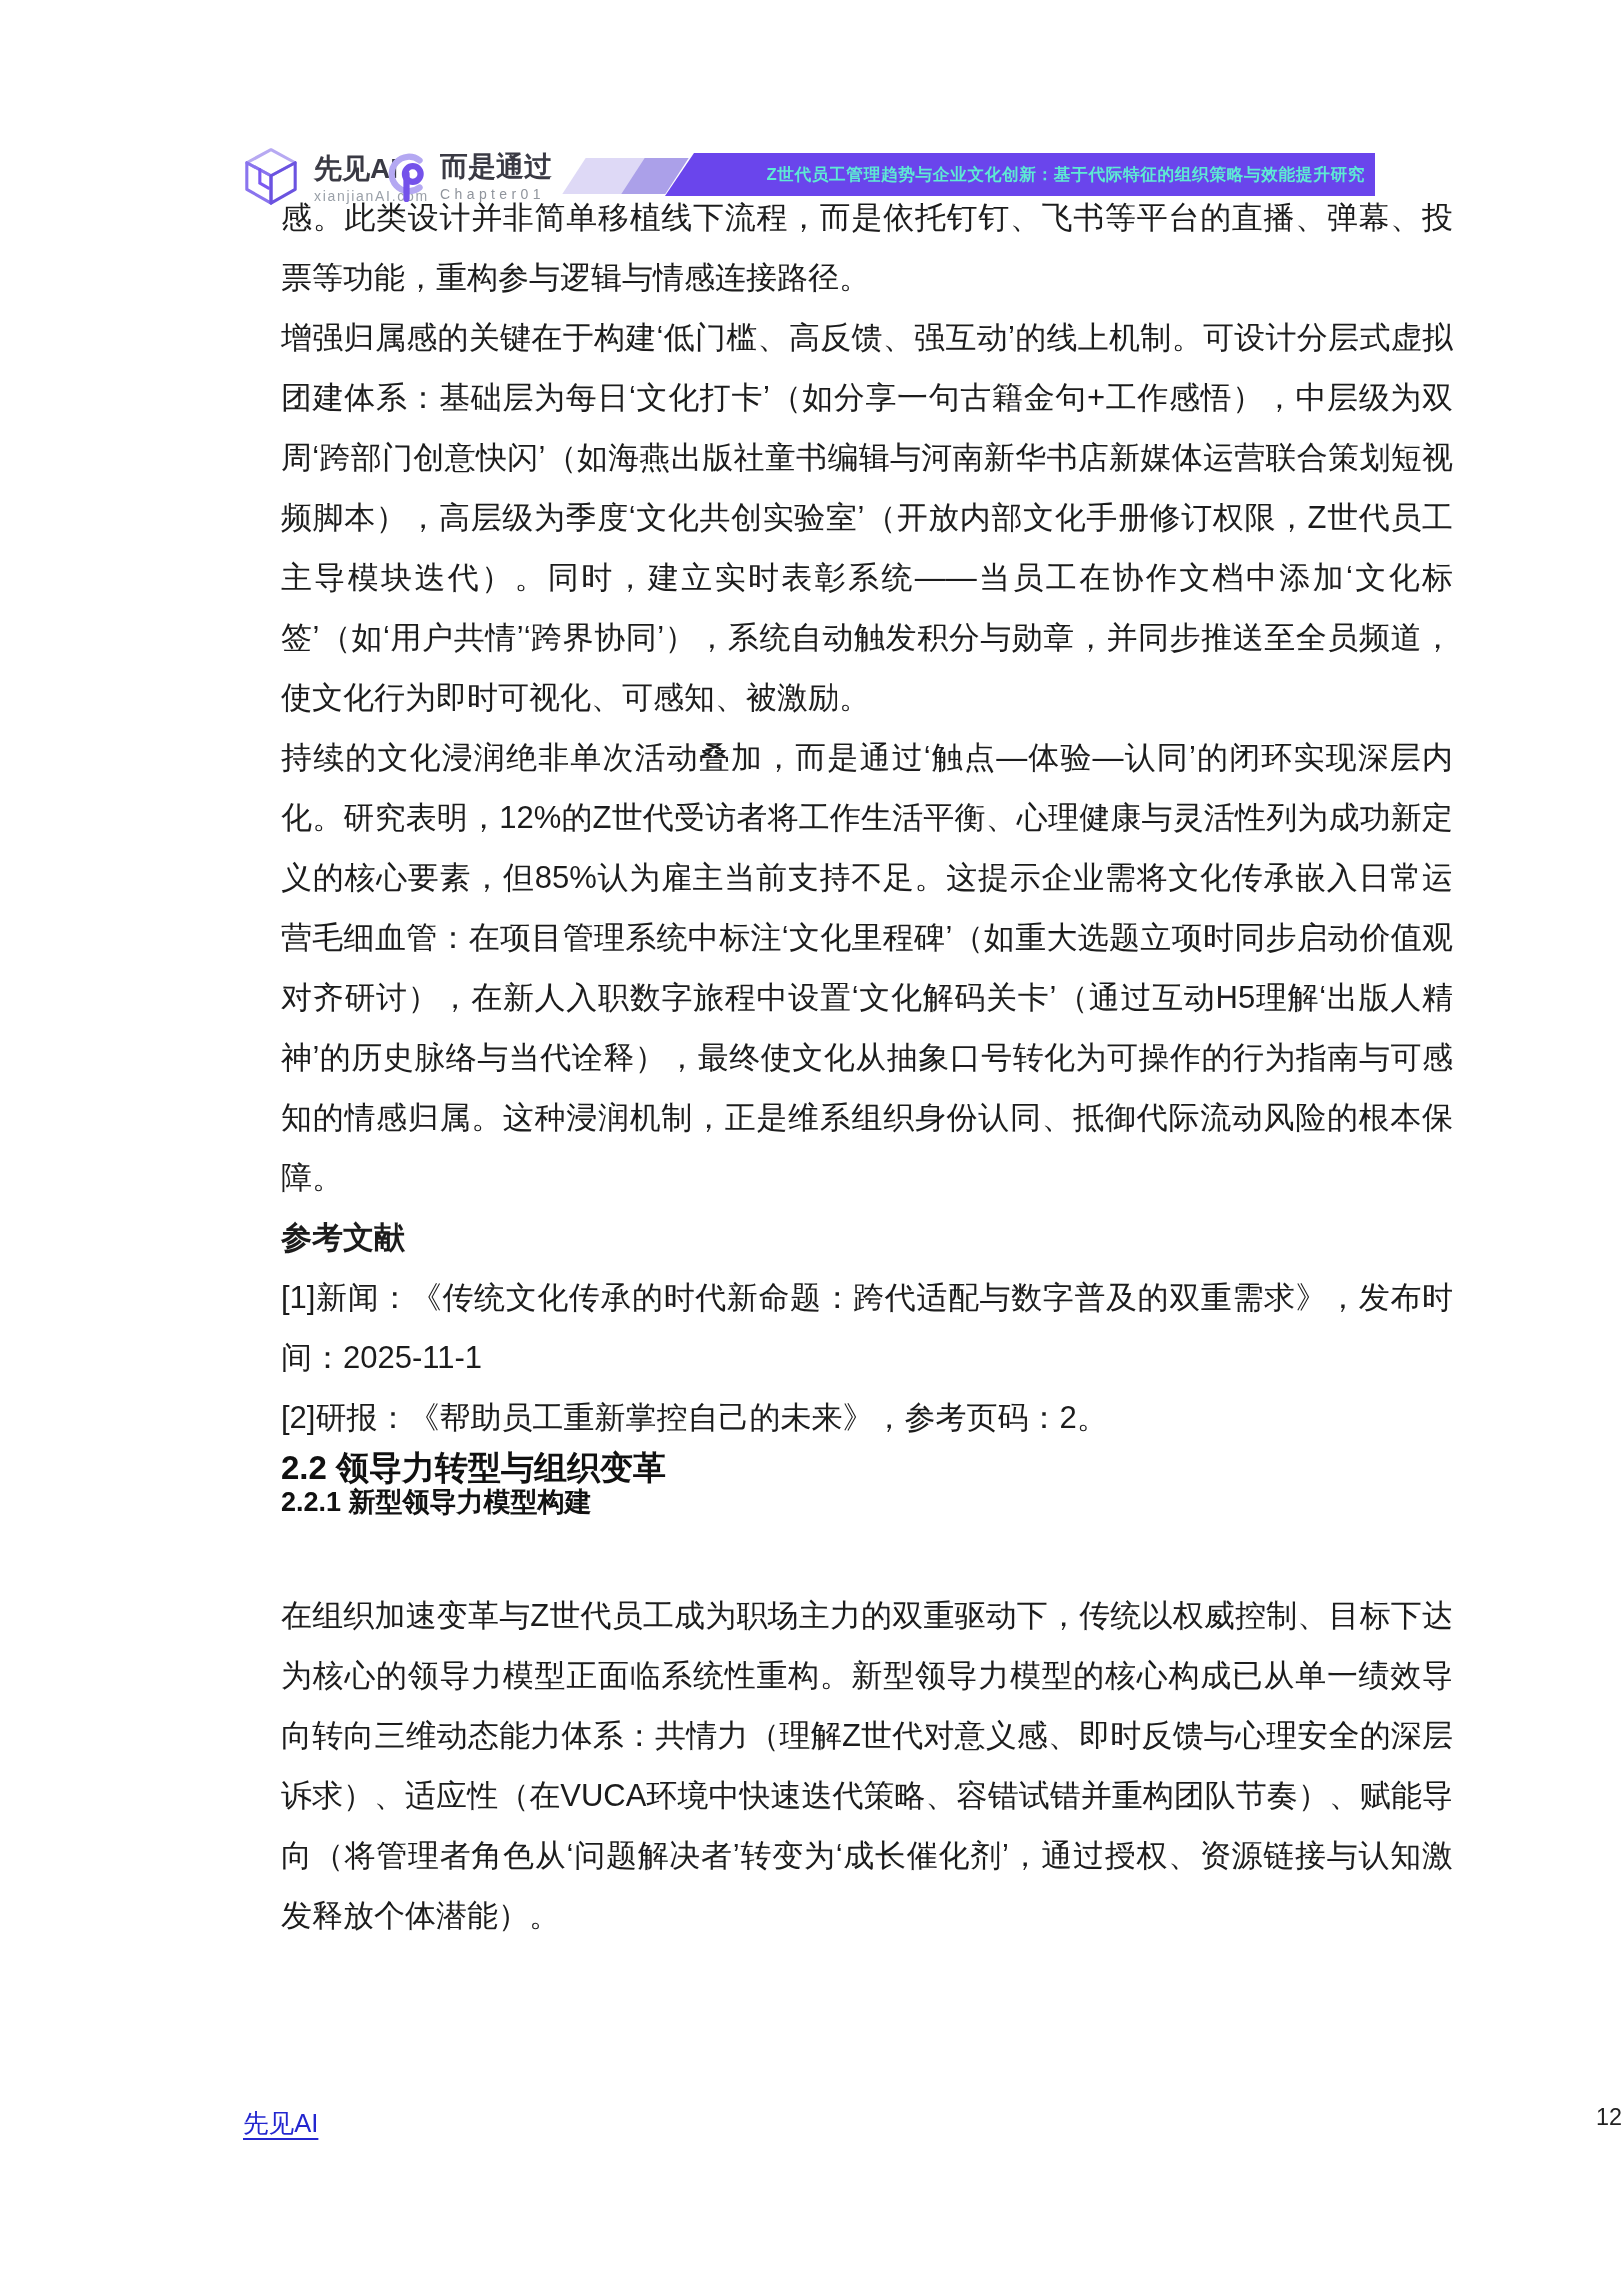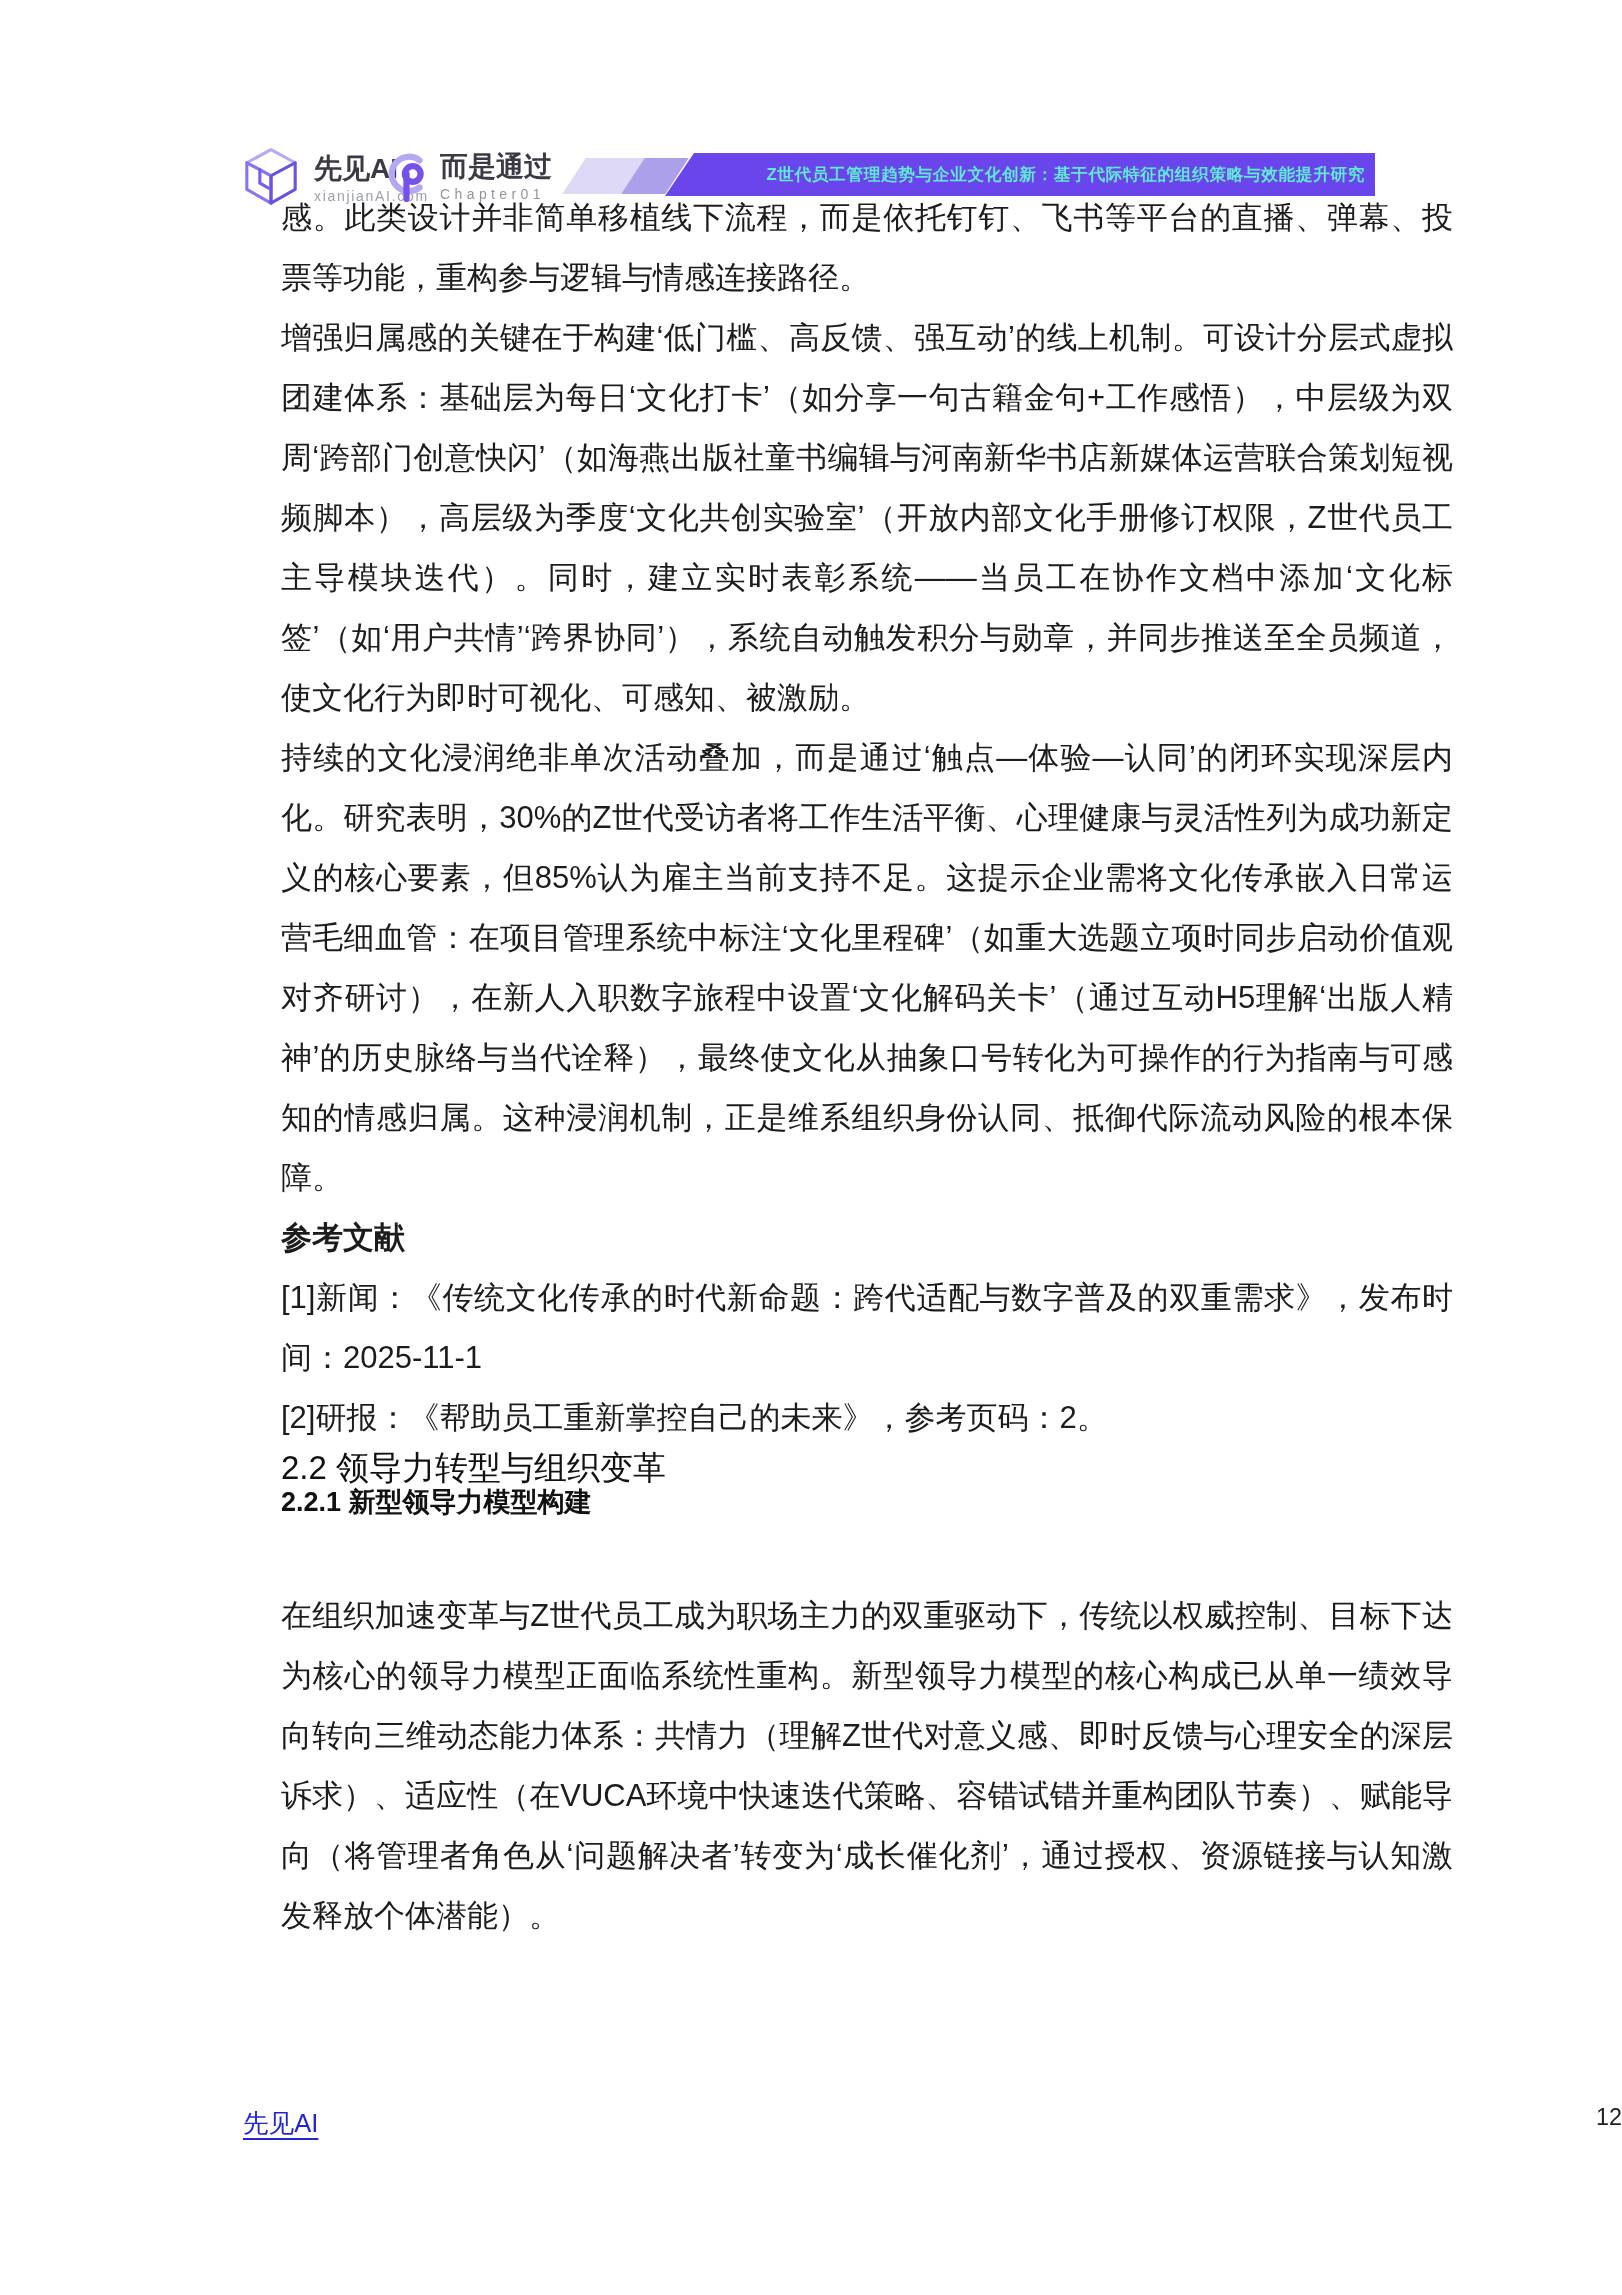--- a/index.html
+++ b/index.html
@@ -40,21 +40,21 @@
   .content{
     position:absolute;left:234px;top:188px;width:1172px;
     font-size:31px;line-height:60px;text-align:justify;
     text-justify:inter-character;
     color:#1c1c1c;
     margin-left:47px;
   }
   .content p{margin:0;}
   .ref-title{font-weight:bold;}
   .h2{
-    font-size:33px;font-weight:normal;line-height:39px;
+    font-size:33px;font-weight:bold;line-height:39px;
     margin:36px 0 0 0;text-align:left;color:#111;
   }
   .h3{
     font-size:27px;font-weight:bold;line-height:31px;
     margin:40px 0 0 0;text-align:left;color:#111;
   }
   .section-para{margin-top:68px !important;}
 
   
   .footer-link{
@@ -106,21 +106,21 @@
     <div class="banner-strip strip1"></div>
     <div class="banner-strip strip2"></div>
     <div class="banner">
       <span>Z世代员工管理趋势与企业文化创新：基于代际特征的组织策略与效能提升研究</span>
     </div>
   </div>
 
   <div class="content">
     <p>感。此类设计并非简单移植线下流程，而是依托钉钉、飞书等平台的直播、弹幕、投票等功能，重构参与逻辑与情感连接路径。</p>
     <p>增强归属感的关键在于构建‘低门槛、高反馈、强互动’的线上机制。可设计分层式虚拟团建体系：基础层为每日‘文化打卡’（如分享一句古籍金句+工作感悟），中层级为双周‘跨部门创意快闪’（如海燕出版社童书编辑与河南新华书店新媒体运营联合策划短视频脚本），高层级为季度‘文化共创实验室’（开放内部文化手册修订权限，Z世代员工主导模块迭代）。同时，建立实时表彰系统——当员工在协作文档中添加‘文化标签’（如‘用户共情’‘跨界协同’），系统自动触发积分与勋章，并同步推送至全员频道，使文化行为即时可视化、可感知、被激励。</p>
-    <p>持续的文化浸润绝非单次活动叠加，而是通过‘触点—体验—认同’的闭环实现深层内化。研究表明，30%的Z世代受访者将工作生活平衡、心理健康与灵活性列为成功新定义的核心要素，但85%认为雇主当前支持不足。这提示企业需将文化传承嵌入日常运营毛细血管：在项目管理系统中标注‘文化里程碑’（如重大选题立项时同步启动价值观对齐研讨），在新人入职数字旅程中设置‘文化解码关卡’（通过互动H5理解‘出版人精神’的历史脉络与当代诠释），最终使文化从抽象口号转化为可操作的行为指南与可感知的情感归属。这种浸润机制，正是维系组织身份认同、抵御代际流动风险的根本保障。</p>
+    <p>持续的文化浸润绝非单次活动叠加，而是通过‘触点—体验—认同’的闭环实现深层内化。研究表明，12%的Z世代受访者将工作生活平衡、心理健康与灵活性列为成功新定义的核心要素，但85%认为雇主当前支持不足。这提示企业需将文化传承嵌入日常运营毛细血管：在项目管理系统中标注‘文化里程碑’（如重大选题立项时同步启动价值观对齐研讨），在新人入职数字旅程中设置‘文化解码关卡’（通过互动H5理解‘出版人精神’的历史脉络与当代诠释），最终使文化从抽象口号转化为可操作的行为指南与可感知的情感归属。这种浸润机制，正是维系组织身份认同、抵御代际流动风险的根本保障。</p>
 
     <p class="ref-title">参考文献</p>
     <p>[1]新闻：《传统文化传承的时代新命题：跨代适配与数字普及的双重需求》，发布时间：2025-11-1</p>
     <p>[2]研报：《帮助员工重新掌控自己的未来》，参考页码：2。</p>
 
     <p class="h2">2.2 领导力转型与组织变革</p>
     <p class="h3">2.2.1 新型领导力模型构建</p>
     <p class="section-para">在组织加速变革与Z世代员工成为职场主力的双重驱动下，传统以权威控制、目标下达为核心的领导力模型正面临系统性重构。新型领导力模型的核心构成已从单一绩效导向转向三维动态能力体系：共情力（理解Z世代对意义感、即时反馈与心理安全的深层诉求）、适应性（在VUCA环境中快速迭代策略、容错试错并重构团队节奏）、赋能导向（将管理者角色从‘问题解决者’转变为‘成长催化剂’，通过授权、资源链接与认知激发释放个体潜能）。</p>
   </div>
 

